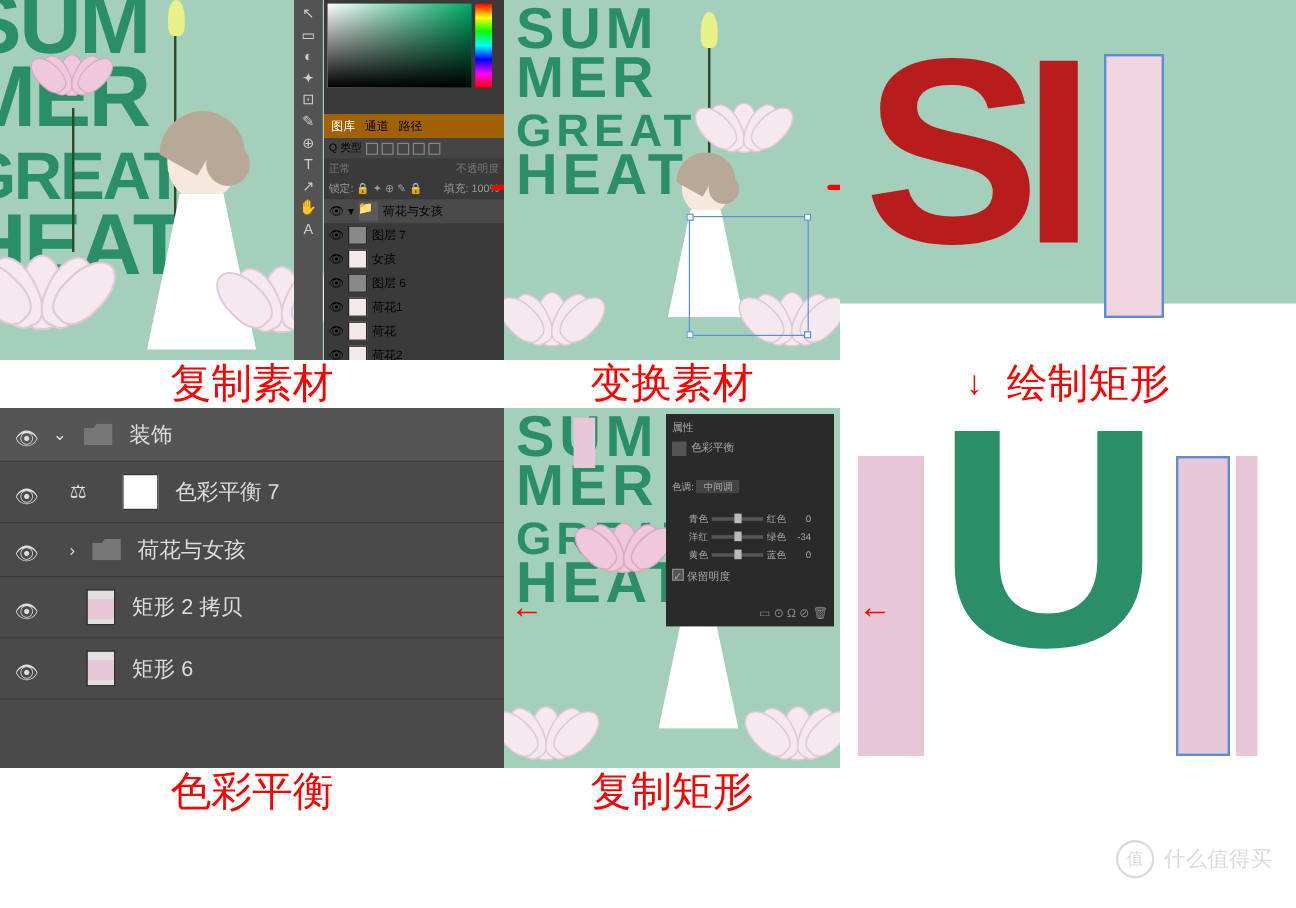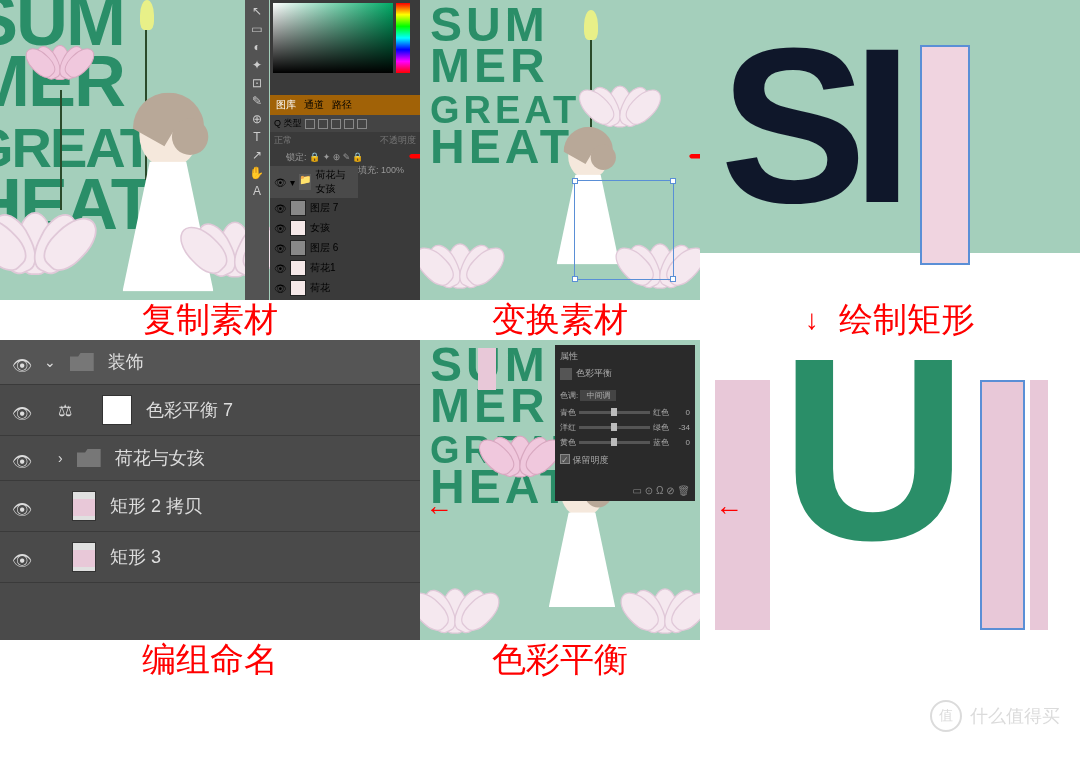--- a/index.html
+++ b/index.html
@@ -7,52 +7,52 @@
     .grid { display: grid; grid-template-columns: 420px 280px 380px; grid-template-rows: 300px 40px 300px 40px; width: 1080px; }
     .panel { position: relative; overflow: hidden; }
     .label { font-size: 34px; color: #ff0000; text-align: center; font-family: "SimSun", serif; display: flex; justify-content: center; align-items: center; }
     .arrow { width: 30px; height: 30px; position: absolute; display: flex; align-items: center; justify-content: center; }
     .arrow-red { color: #ff0000; font-size: 28px; font-weight: bold; }
     
     .poster { background: #a4cfbb; width: 100%; height: 100%; position: relative; }
     .poster-text { color: #2a8e68; font-weight: 900; font-family: Arial, sans-serif; line-height: 0.85; letter-spacing: -2px; }
     .poster1 .poster-text { font-size: 72px; position: absolute; left: -30px; top: -10px; }
     .poster2 .poster-text { font-size: 48px; position: absolute; left: 10px; top: 5px; letter-spacing: 4px; }
-    .poster3 { background: #a4cfbb; font-size: 220px; color: #0f172a; font-weight: 900; display: flex; align-items: center; padding-left: 20px; font-family: Arial; letter-spacing: -15px; position: relative; }
+    .poster3 { background: #a4cfbb; font-size: 220px; color: #b91c1c; font-weight: 900; display: flex; align-items: center; padding-left: 20px; font-family: Arial; letter-spacing: -15px; position: relative; }
     .poster3 .pink-rect { position: absolute; background: #f0d4e0; border: 2px solid #5a8fd6; left: 220px; top: 45px; width: 50px; height: 220px; }
     .poster5 .poster-text { font-size: 48px; position: absolute; left: 10px; top: 5px; letter-spacing: 4px; }
     .poster6 { background: #a4cfbb; position: relative; }
     .poster6 .big-u { font-size: 260px; color: #2a8e68; font-weight: 900; position: absolute; left: 80px; top: -40px; font-family: Arial; }
     .poster6 .pink1 { position: absolute; background: #e8c8d8; left: 15px; top: 40px; width: 55px; height: 250px; }
     .poster6 .pink2 { position: absolute; background: #e8c8d8; border: 2px solid #5a8fd6; left: 280px; top: 40px; width: 45px; height: 250px; }
     .poster6 .pink3 { position: absolute; background: #e8c8d8; left: 330px; top: 40px; width: 18px; height: 250px; }
     .ps-toolbar { background: #535353; width: 24px; height: 100%; float: left; display: flex; flex-direction: column; gap: 4px; padding: 4px 2px; }
     .ps-toolbar span { color: #ccc; font-size: 12px; text-align: center; cursor: pointer; }
     .ps-colorpicker { position: absolute; right: 0; top: 0; width: 150px; height: 95px; background: #3a3a3a; }
     .gradient-box { width: 120px; height: 70px; background: linear-gradient(to right, #fff, #0a6); margin: 3px; position: relative; }
     .gradient-box::after { content: ''; position: absolute; inset: 0; background: linear-gradient(to bottom, transparent, #000); }
     .hue-bar { width: 14px; height: 70px; background: linear-gradient(to bottom, red, yellow, lime, cyan, blue, magenta, red); position: absolute; right: 10px; top: 3px; }
     .layers-panel { position: absolute; right: 0; top: 95px; width: 150px; background: #3a3a3a; }
     .layers-header { background: #a16207; padding: 3px 6px; font-size: 10px; display: flex; gap: 8px; }
     .layers-header span:first-child { color: #fff; }
     .layer-search { padding: 2px 4px; font-size: 9px; background: #444; display: flex; gap: 3px; align-items: center; }
     .layer-search-icon { width: 10px; height: 10px; border: 1px solid #888; }
     .layer-props { padding: 2px 4px; font-size: 9px; display: flex; justify-content: space-between; color: #777; }
-    .layer-lock { padding: 2px 16px; font-size: 9px; color: #999; }
+    .layer-lock { padding: 2px 4px; font-size: 9px; color: #999; }
     .layer-row { display: flex; align-items: center; padding: 2px 4px; gap: 4px; font-size: 10px; }
     .layer-row.group { background: #4a4a4a; }
     .eye { width: 12px; font-size: 10px; }
     .thumb { width: 16px; height: 16px; background: #888; border: 1px solid #222; }
     .thumb.folder { background: #5a5a5a; border: none; }
     .thumb.white { background: #f5e8e8; }
     
     .props-panel { position: absolute; right: 5px; top: 5px; width: 140px; background: #2a2a2a; padding: 5px; font-size: 9px; color: #aaa; }
     .props-header { display: flex; align-items: center; gap: 4px; padding-bottom: 4px; }
     .props-icon { width: 12px; height: 12px; background: #555; }
-    .slider-row { display: flex; align-items: center; gap: 3px; font-size: 8px; margin: 4px 0; }
+    .slider-row { display: flex; align-items: center; gap: 3px; font-size: 8px; margin: 4px 14px; }
     .slider { flex: 1; height: 3px; background: #555; position: relative; }
     .slider::after { content: ''; position: absolute; width: 6px; height: 8px; background: #bbb; top: -3px; left: 45%; }
     .slider-val { font-size: 8px; width: 18px; text-align: right; }
     .checkbox { width: 10px; height: 10px; border: 1px solid #888; display: inline-block; background: #555; }
     
     .layers-big { background: #4a4a4a; width: 100%; height: 100%; color: #ddd; font-size: 18px; }
     .layers-big .row { display: flex; align-items: center; padding: 10px 12px; gap: 14px; border-bottom: 1px solid #3a3a3a; }
     .layers-big .row.group-row { background: #555; }
     .layers-big .eye-big { width: 18px; height: 12px; font-size: 16px; }
     .layers-big .chev { font-size: 14px; }
@@ -304,21 +304,21 @@
         <span></span>
           <span></span>
         <span class="shape-thumb"></span>
         <span>矩形 2 拷贝</span>
       </div>
       <div class="row">
         <span class="eye-big">👁</span>
         <span></span>
           <span></span>
         <span class="shape-thumb"></span>
-        <span>矩形 3</span>
+        <span>矩形 6</span>
       </div>
     </div>
   </div>
 
   <div class="panel">
     <div class="poster poster5">
       <div class="poster-text">
         <span>SUM</span><br>
         <span>MER</span><br>
         <span style="font-size:38px">GREAT</span><br>
@@ -355,21 +355,21 @@
       </div>
     </div>
     <div class="props-panel">
       <div class="props-header">
         <span>属性</span>
       </div>
       <div class="props-header">
         <span class="props-icon"></span>
         <span>色彩平衡</span>
       </div>
-      <div style="margin:6px 0;font-size:8px">
+      <div style="margin:16px 0;font-size:8px">
         <span>色调:</span>
         <span style="background:#444;padding:1px 6px">中间调</span>
       </div>
       <div class="slider-row">
         <span>青色</span>
           <div class="slider"></div>
           <span>红色</span>
           <span class="slider-val">0</span>
       </div>
       <div class="slider-row">
@@ -394,22 +394,22 @@
 
   <div class="panel">
     <div class="poster6">
       <div class="pink1"></div>
       <span class="big-u">U</span>
       <div class="pink2"></div>
       <div class="pink3"></div>
     </div>
   </div>
 
-  <div class="label">编组命名</div>
   <div class="label">色彩平衡</div>
+  <div class="label">复制矩形</div>
 </div>
 
 <span class="a4 arrow-red">←</span>
 <span class="a5 arrow-red">←</span>
 
 <div class="watermark">
   <span class="circle">值</span>
   <span class="txt">什么值得买</span>
 </div>
 

